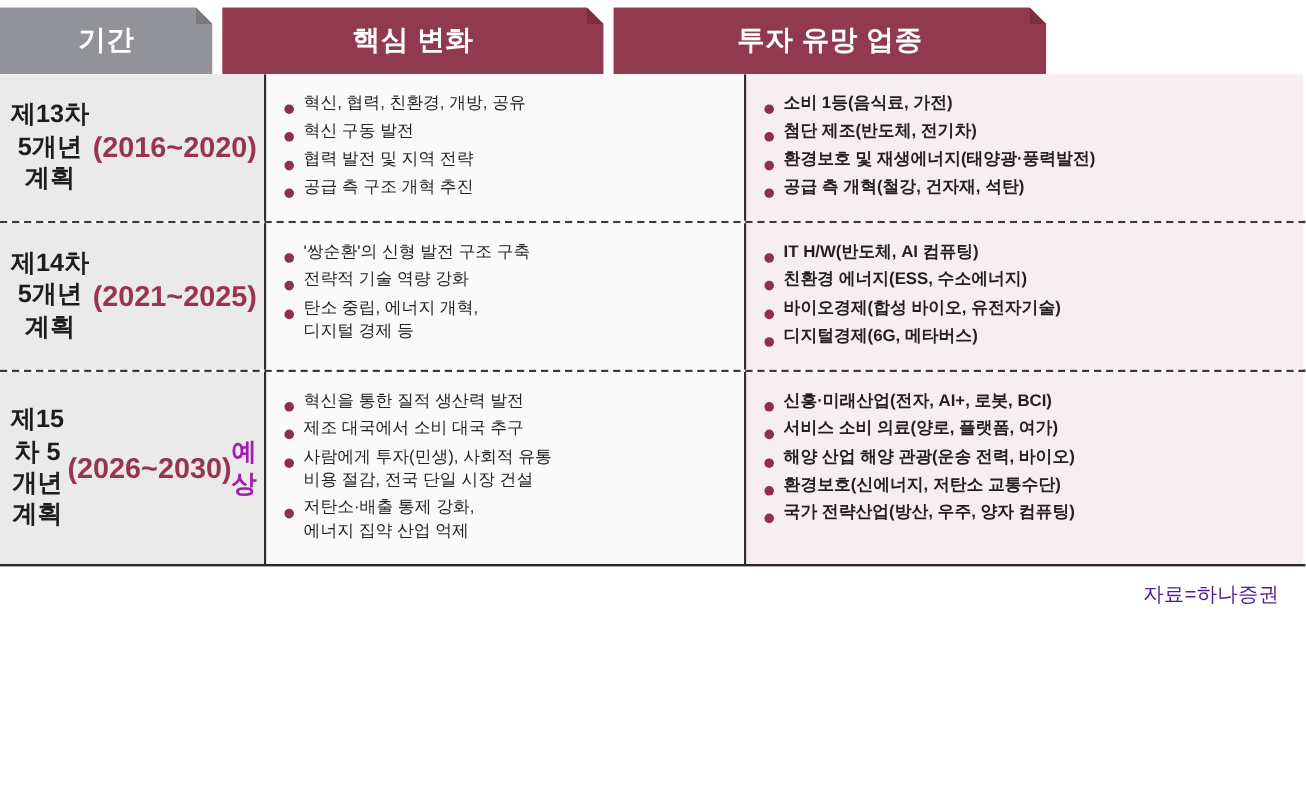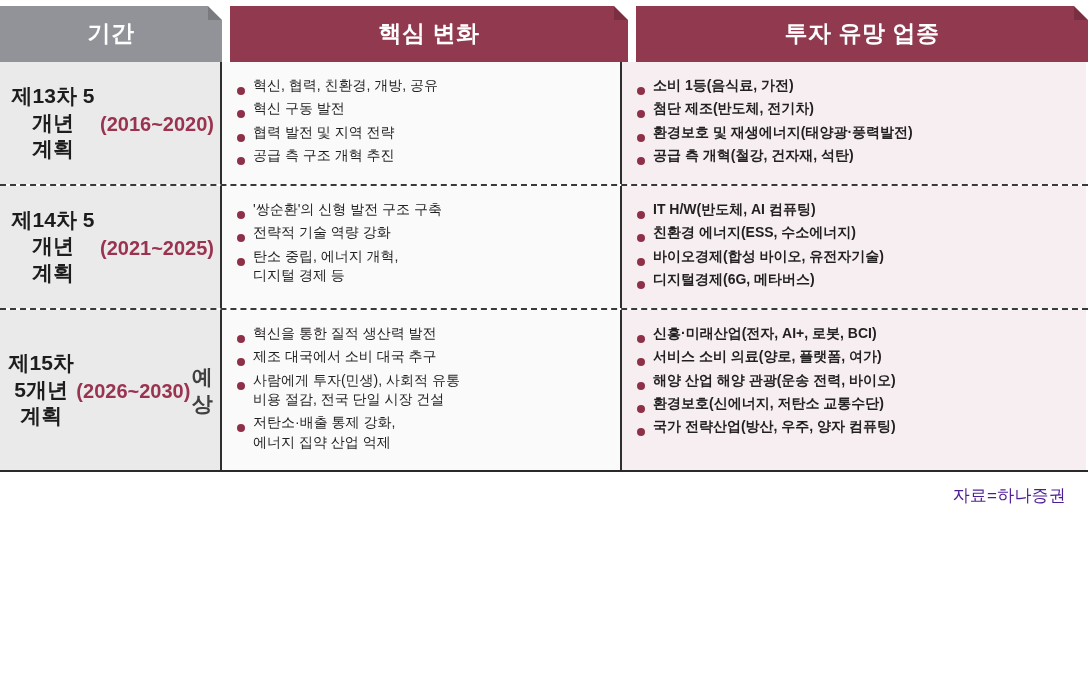--- a/index.html
+++ b/index.html
@@ -17,21 +17,21 @@
   .infographic {
     position: relative;
     width: 1088px;
     height: 674px;
     box-sizing: border-box;
   }
 
   
   .header-row {
     display: flex;
-    width: 1088px;
+    width: 872px;
     height: 62px;
     align-items: flex-start;
   }
 
   .hdr {
     position: relative;
     height: 56px;
     margin-top: 6px;
     display: flex;
     align-items: center;
@@ -125,27 +125,27 @@
 
   .plan-name {
     color: #1d1d1d;
     font-size: 21px;
     font-weight: bold;
     line-height: 1.26;
     white-space: pre-line;
   }
   .plan-years {
     color: #9a3350;
-    font-size: 20px;
+    font-size: 24px;
     font-weight: bold;
     line-height: 1.3;
     margin-top: 2px;
   }
   .plan-note {
-    color: #404040;
+    color: #a21caf;
     font-size: 21px;
     font-weight: bold;
     line-height: 1.3;
     margin-top: 1px;
   }
 
   ul.bullets {
     list-style: none;
     margin: 0;
     padding: 0;

